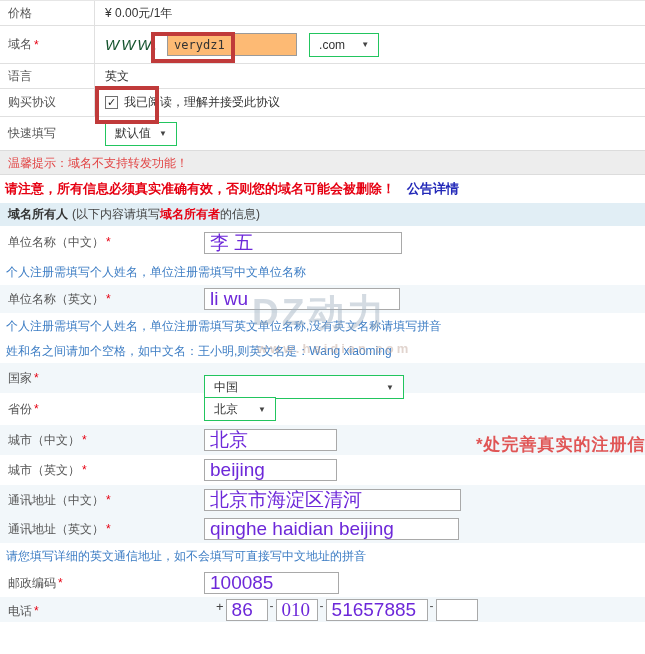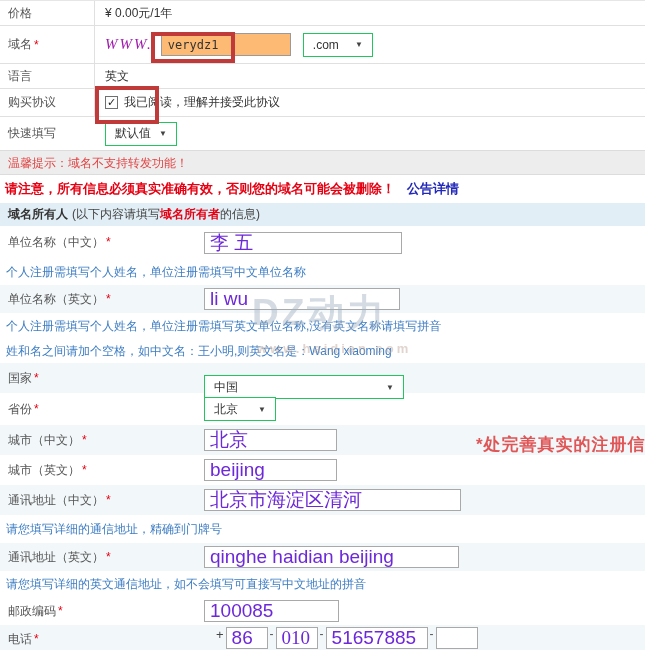--- a/index.html
+++ b/index.html
@@ -13,22 +13,22 @@
   .toptable { border-top:1px solid #e6e6e6; }
   .trow { display:flex; align-items:center; border-bottom:1px solid #e0e0e0; }
   .tlabel {
     width:95px; align-self:stretch; display:flex; align-items:center;
     padding-left:8px; border-right:1px solid #e0e0e0;
     color:#555; font-size:12px; flex-shrink:0;
   }
   .tvalue { flex:1; display:flex; align-items:center; padding-left:10px; font-size:12px; color:#333; }
   .req { color:#e60012; margin-left:2px; }
   .www {
-    font-family:Liberation Serif, serif; font-style:italic;
-    font-size:15px; color:#a21caf; letter-spacing:2px; margin-right:8px;
+    font-family:Liberation Sans, sans-serif; font-style:italic;
+    font-size:15px; color:#14532d; letter-spacing:2px; margin-right:8px;
   }
   .domain-input {
     width:130px; height:23px; background:#fdba74; border:1px solid #9a9a9a;
     font-family:"DejaVu Sans Mono","Liberation Mono",monospace; font-size:12px;
     color:#333; padding:0 6px;
   }
   .selectbox {
     border:1px solid #22c55e; background:#fff; height:24px;
     display:flex; align-items:center; justify-content:space-between;
     padding:0 9px; font-size:12px; color:#333;
@@ -188,21 +188,20 @@
   <div class="frow" style="height:30px;align-items:center;">
     <div class="flabel"><span>城市（英文）</span><span class="req">*</span></div>
     <input class="fin" style="width: 133px;" type="text" value="beijing">
   </div>
 
   <div class="frow light" style="height:30px;">
     <div class="flabel"><span>通讯地址（中文）</span><span class="req">*</span></div>
     <input class="fin" style="width: 257px;" type="text" value="北京市海淀区清河">
   </div>
 
-  <div class="hintrow" style="height:28px;">请您填写详细的通信地址，精确到门牌号</div>
 
   <div class="frow light" style="height:28px;">
     <div class="flabel"><span>通讯地址（英文）</span><span class="req">*</span></div>
     <input class="fin" style="width: 255px;" type="text" value="qinghe haidian beijing">
   </div>
 
   <div class="hintrow" style="height:26px;">请您填写详细的英文通信地址，如不会填写可直接写中文地址的拼音</div>
 
   <div class="frow" style="height:28px;">
     <div class="flabel"><span>邮政编码</span><span class="req">*</span></div>

